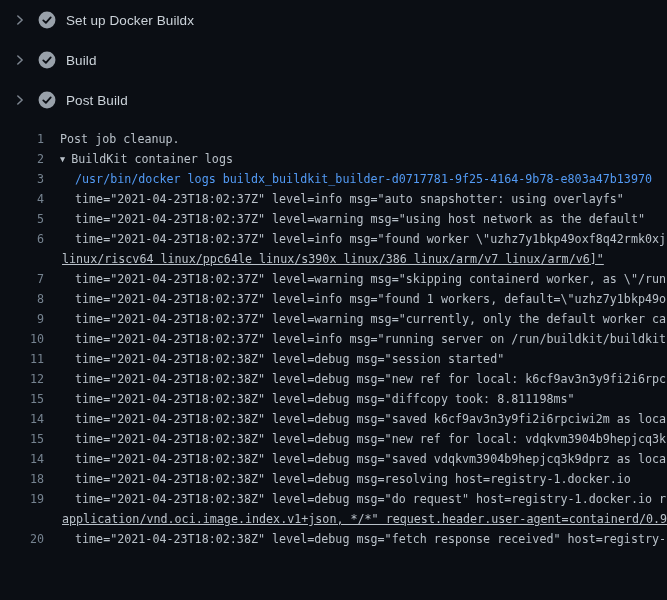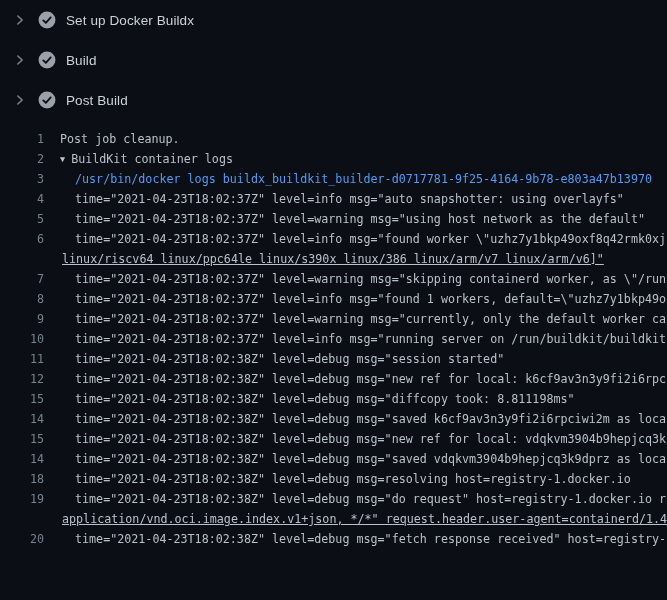--- a/index.html
+++ b/index.html
@@ -195,21 +195,21 @@
     <span class="txt">time="2021-04-23T18:02:38Z" level=debug msg=resolving host=registry-1.docker.io</span>
   </div>
 
   <div class="log-row indent">
     <span class="ln">19</span>
     <span class="txt">time="2021-04-23T18:02:38Z" level=debug msg="do request" host=registry-1.docker.io r</span>
   </div>
 
   <div class="log-row wrap">
     <span class="ln"></span>
-    <span class="txt">application/vnd.oci.image.index.v1+json, */*" request.header.user-agent=containerd/1.4</span>
+    <span class="txt">application/vnd.oci.image.index.v1+json, */*" request.header.user-agent=containerd/0.9</span>
   </div>
 
   <div class="log-row indent">
     <span class="ln">20</span>
     <span class="txt">time="2021-04-23T18:02:38Z" level=debug msg="fetch response received" host=registry-</span>
   </div>
 </div>
 </div>
 
 </body></html>

